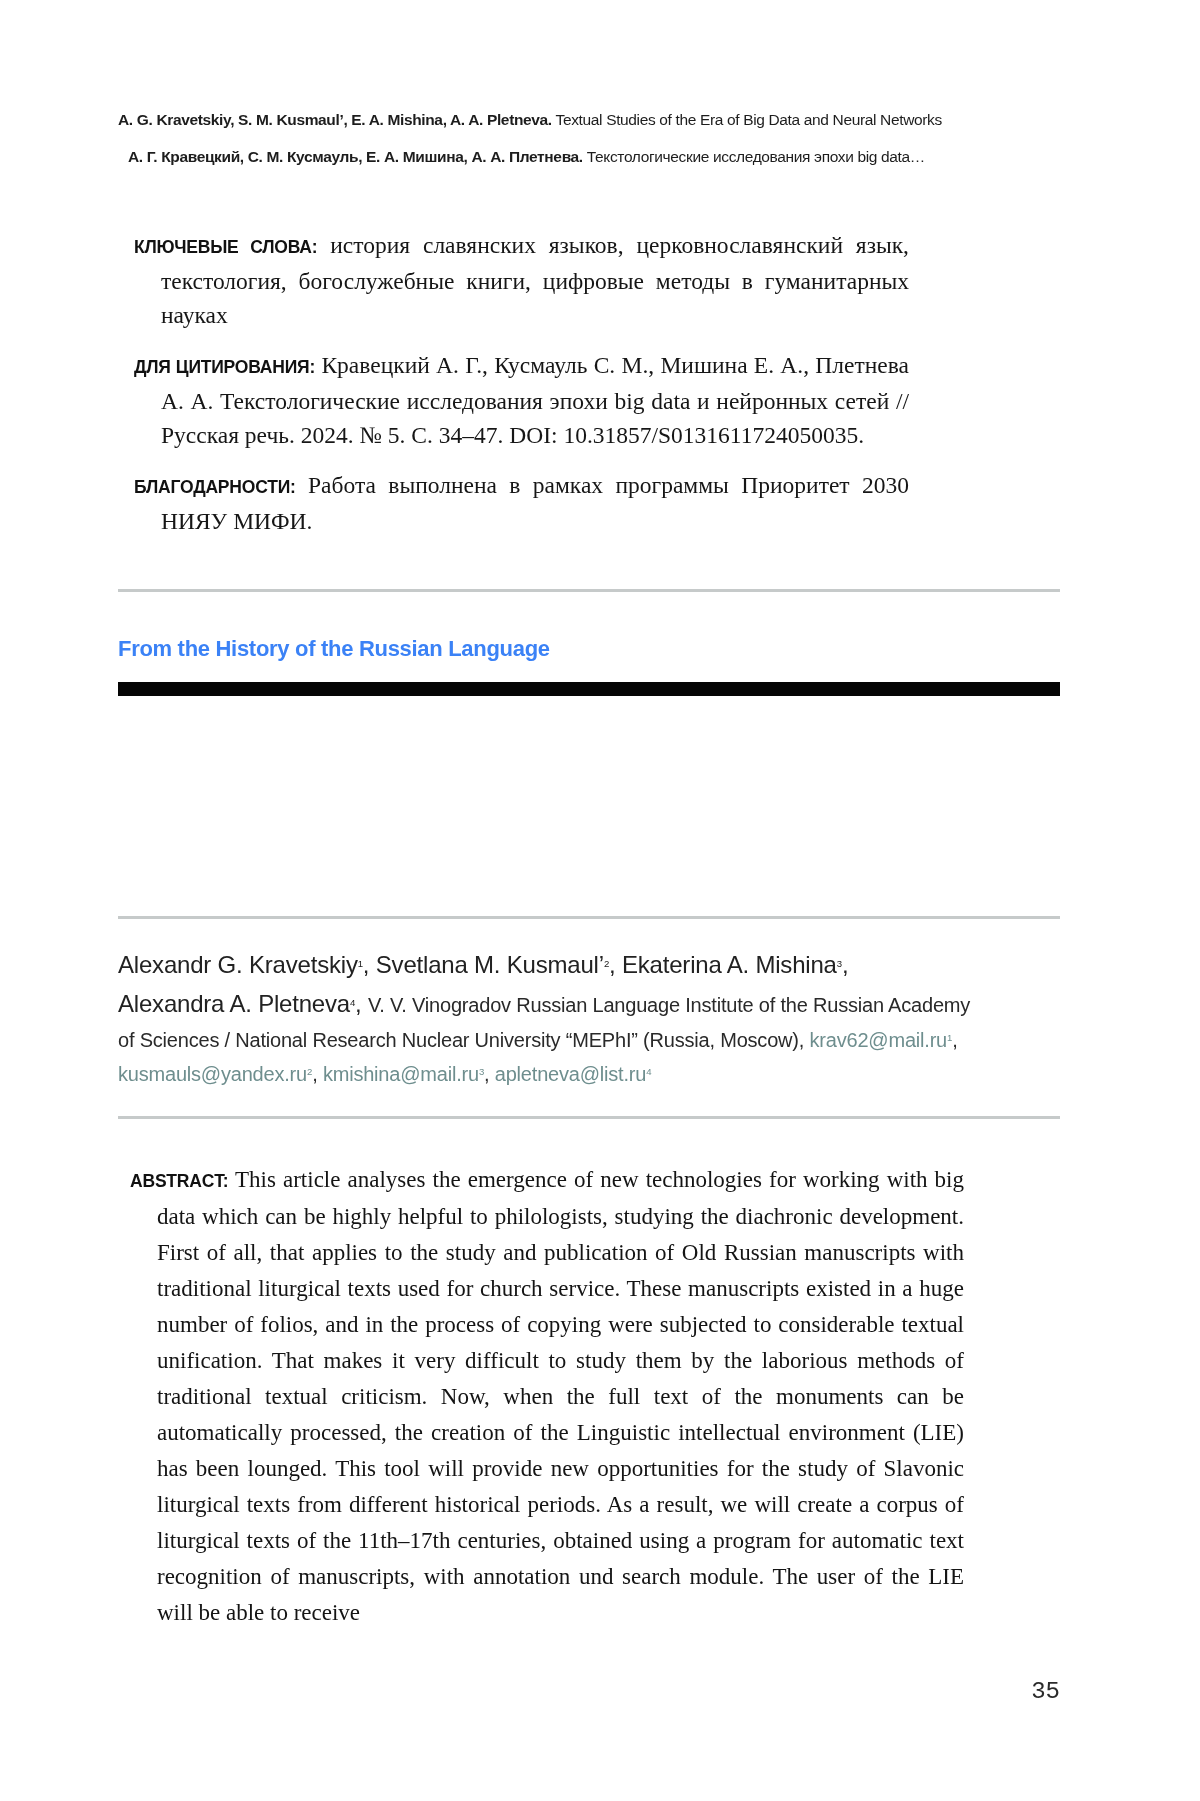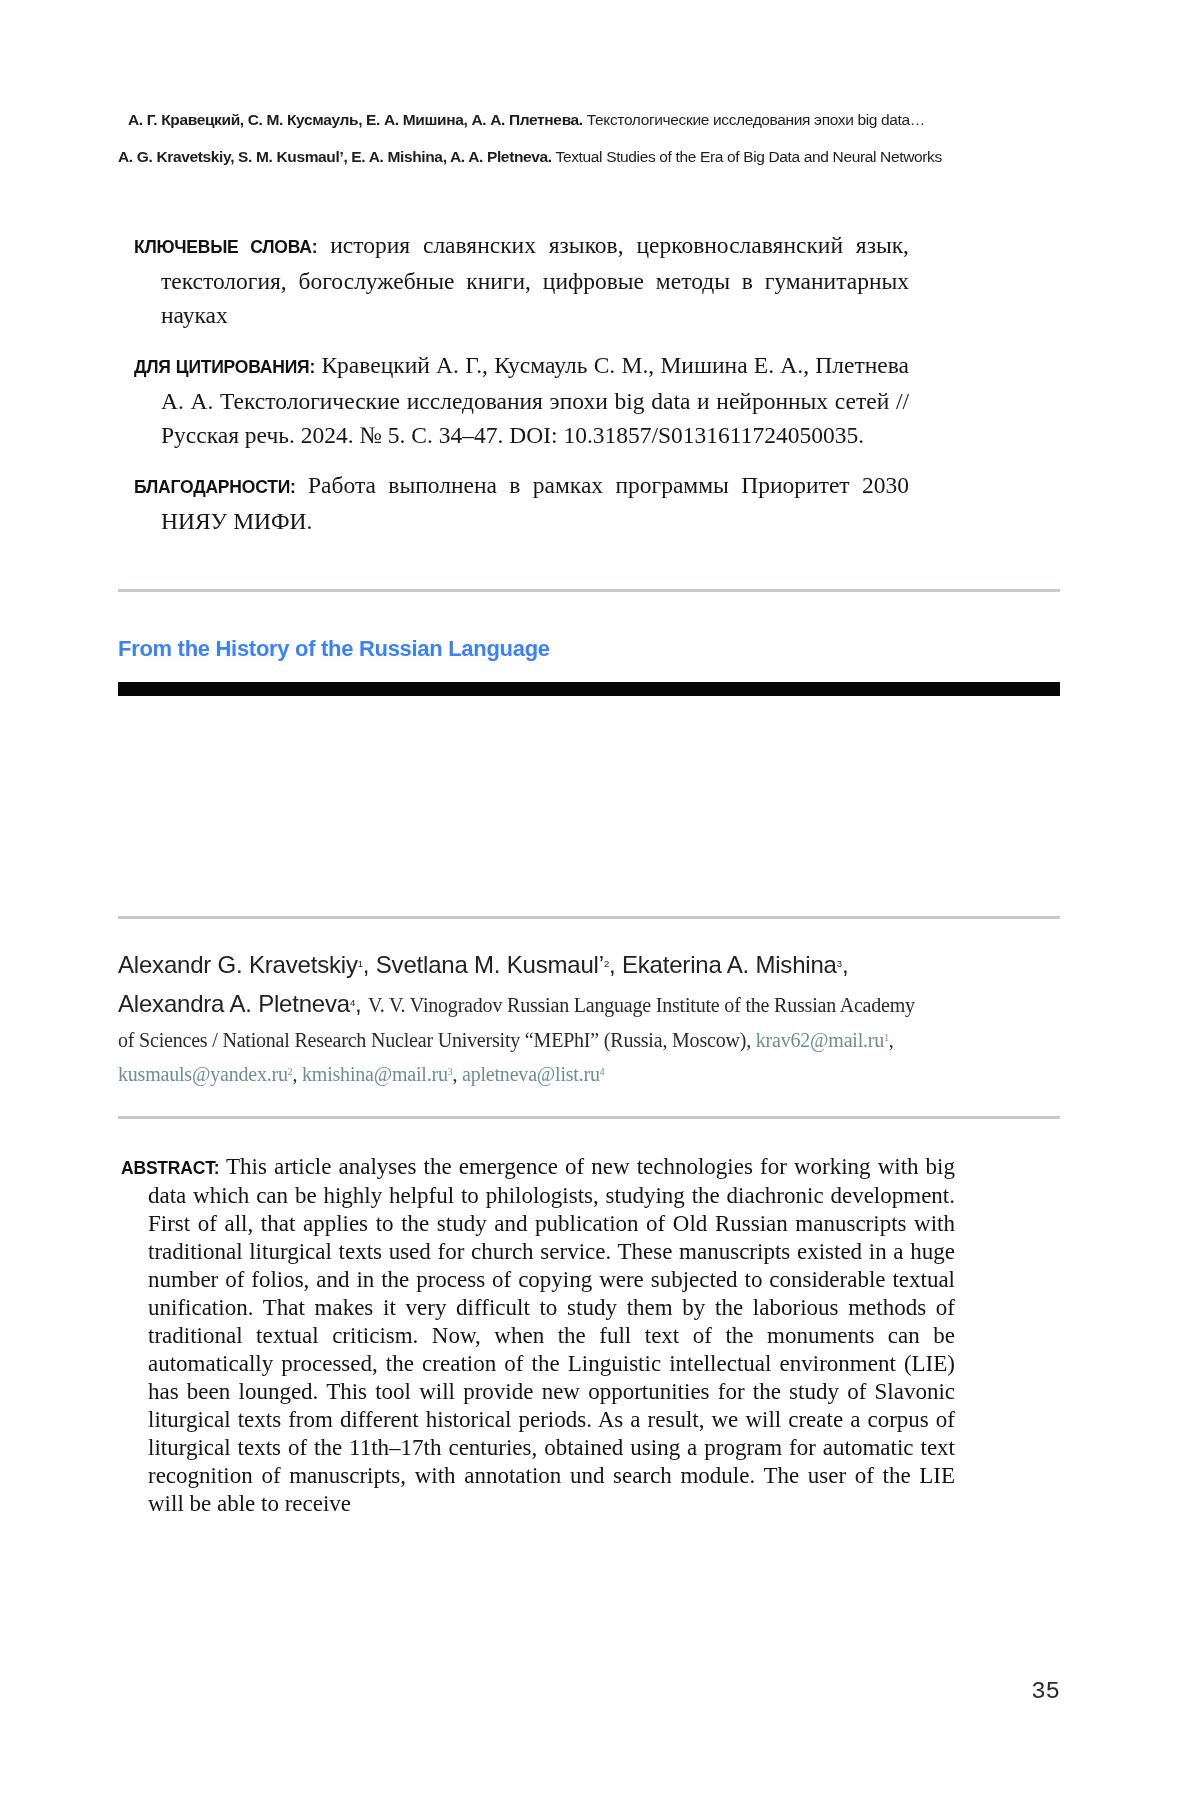--- a/index.html
+++ b/index.html
@@ -62,47 +62,47 @@
     font-weight: bold; font-size: 45px; line-height: 60px; letter-spacing: -0.2px;
     color: #0c0c0c;
   }
 
   .authors {
     position: absolute; left: 118px; top: 945px; width: 882px;
     font-family: "Liberation Sans", "DejaVu Sans", sans-serif;
     color: #222;
   }
   .authors .name { font-size: 24px; line-height: 39px; letter-spacing: -0.2px; }
-  .authors .aff  { font-size: 20px; line-height: 34px; letter-spacing: -0.2px; color: #2a2a2a; font-family: Liberation Serif, serif; }
+  .authors .aff  { font-size: 20px; line-height: 34px; letter-spacing: -0.2px; color: #2a2a2a; }
   .authors .email { color: #6e8e8e; }
   .authors .sup { font-size: 60%; vertical-align: super; line-height: 0; }
 
   .abstract {
     position: absolute; left: 118px; top: 1150px; width: 807px;
-    margin: 3px; padding-left: 27px; text-indent: -27px;
-    font-size: 23px; line-height: 28px;
+    margin: 12px; padding-left: 27px; text-indent: -27px;
+    font-size: 23px; line-height: 36px;
     text-align: justify;
     color: #141414;
   }
 
   .page-number {
     position: absolute; left: 118px; top: 1678px; width: 942px;
     text-align: right;
     font-family: Liberation Mono, monospace;
     font-size: 24px; line-height: 28px; color: #2b2b2b;
   }
 </style>
 </head>
 <body>
 
 <div class="page">
 
   <div class="running-head">
+    <div class="rh-line"><span class="rh-bold">A. G. Kravetskiy, S. M. Kusmaul’, E. A. Mishina, A. A. Pletneva.</span><span> Textual Studies of the Era of Big Data and Neural Networks</span></div>
     <div class="rh-line"><span class="rh-bold">А. Г. Кравецкий, С. М. Кусмауль, Е. А. Мишина, А. А. Плетнева.</span><span> Текстологические исследования эпохи big data…</span></div>
-    <div class="rh-line"><span class="rh-bold">A. G. Kravetskiy, S. M. Kusmaul’, E. A. Mishina, A. A. Pletneva.</span><span> Textual Studies of the Era of Big Data and Neural Networks</span></div>
   </div>
 
   <div class="meta">
     <p><span class="label">КЛЮЧЕВЫЕ СЛОВА:</span><span> история славянских языков, церковнославянский язык, текстология, богослужебные книги, цифровые методы в гуманитарных науках</span></p>
     <p><span class="label">ДЛЯ ЦИТИРОВАНИЯ:</span><span> Кравецкий А. Г., Кусмауль С. М., Мишина Е. А., Плетнева А. А. Текстологические исследования эпохи big data и нейронных сетей // Русская речь. 2024. № 5. С. 34–47. DOI: 10.31857/S0131611724050035.</span></p>
     <p><span class="label">БЛАГОДАРНОСТИ:</span><span> Работа выполнена в рамках программы Приоритет 2030 НИЯУ МИФИ.</span></p>
   </div>
 
   <div class="rule rule-1"></div>
 

